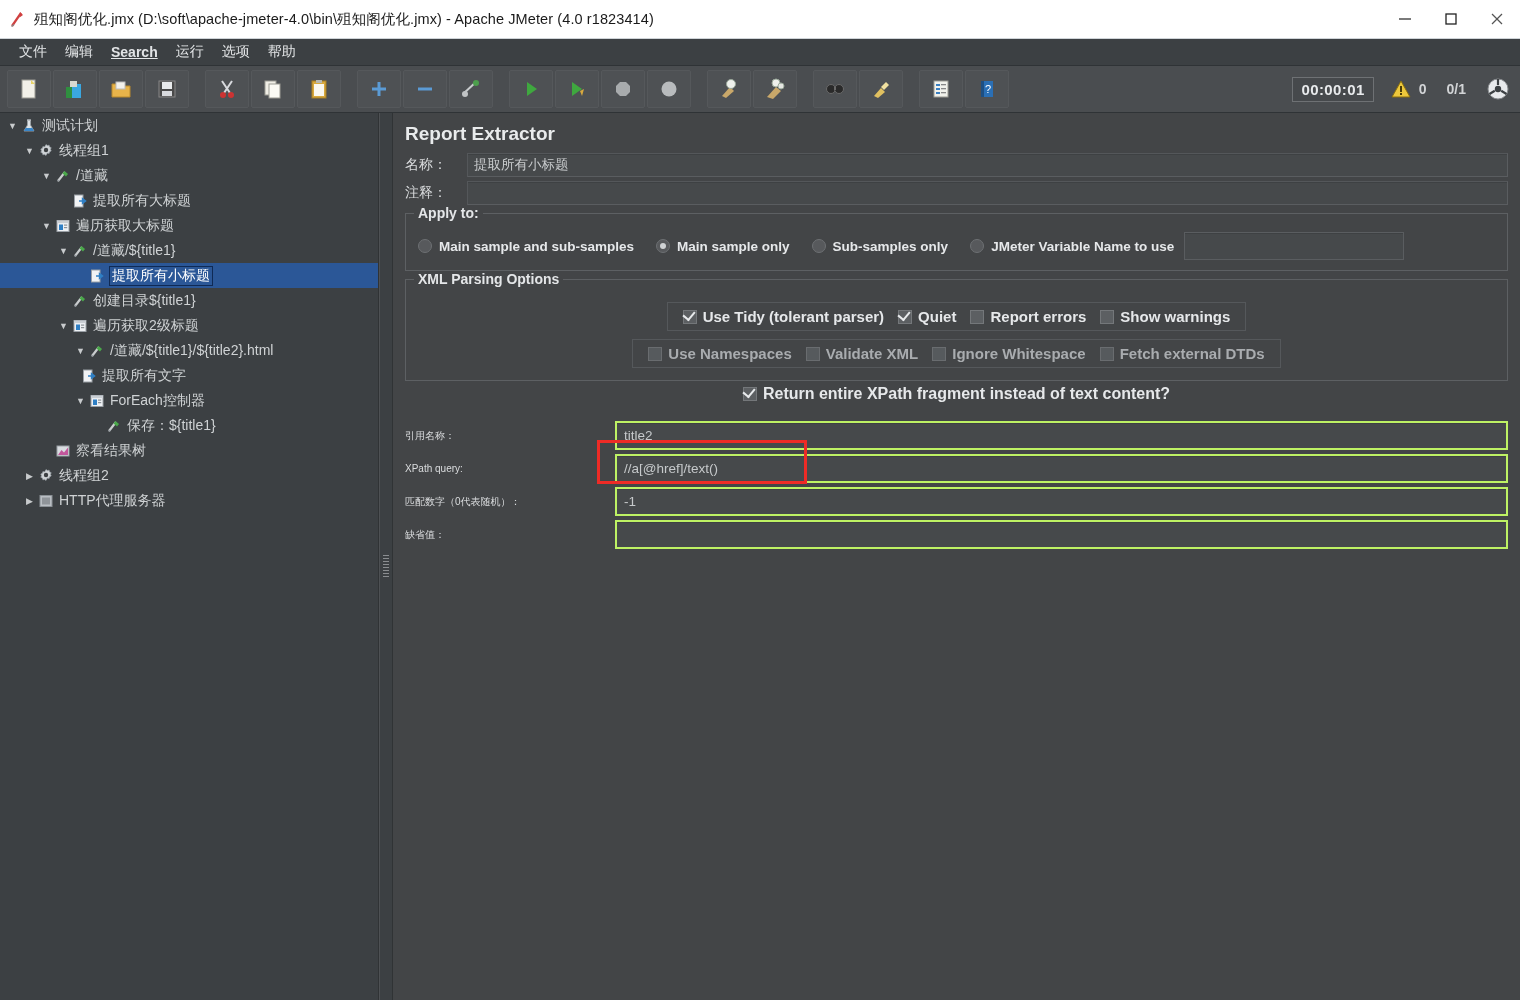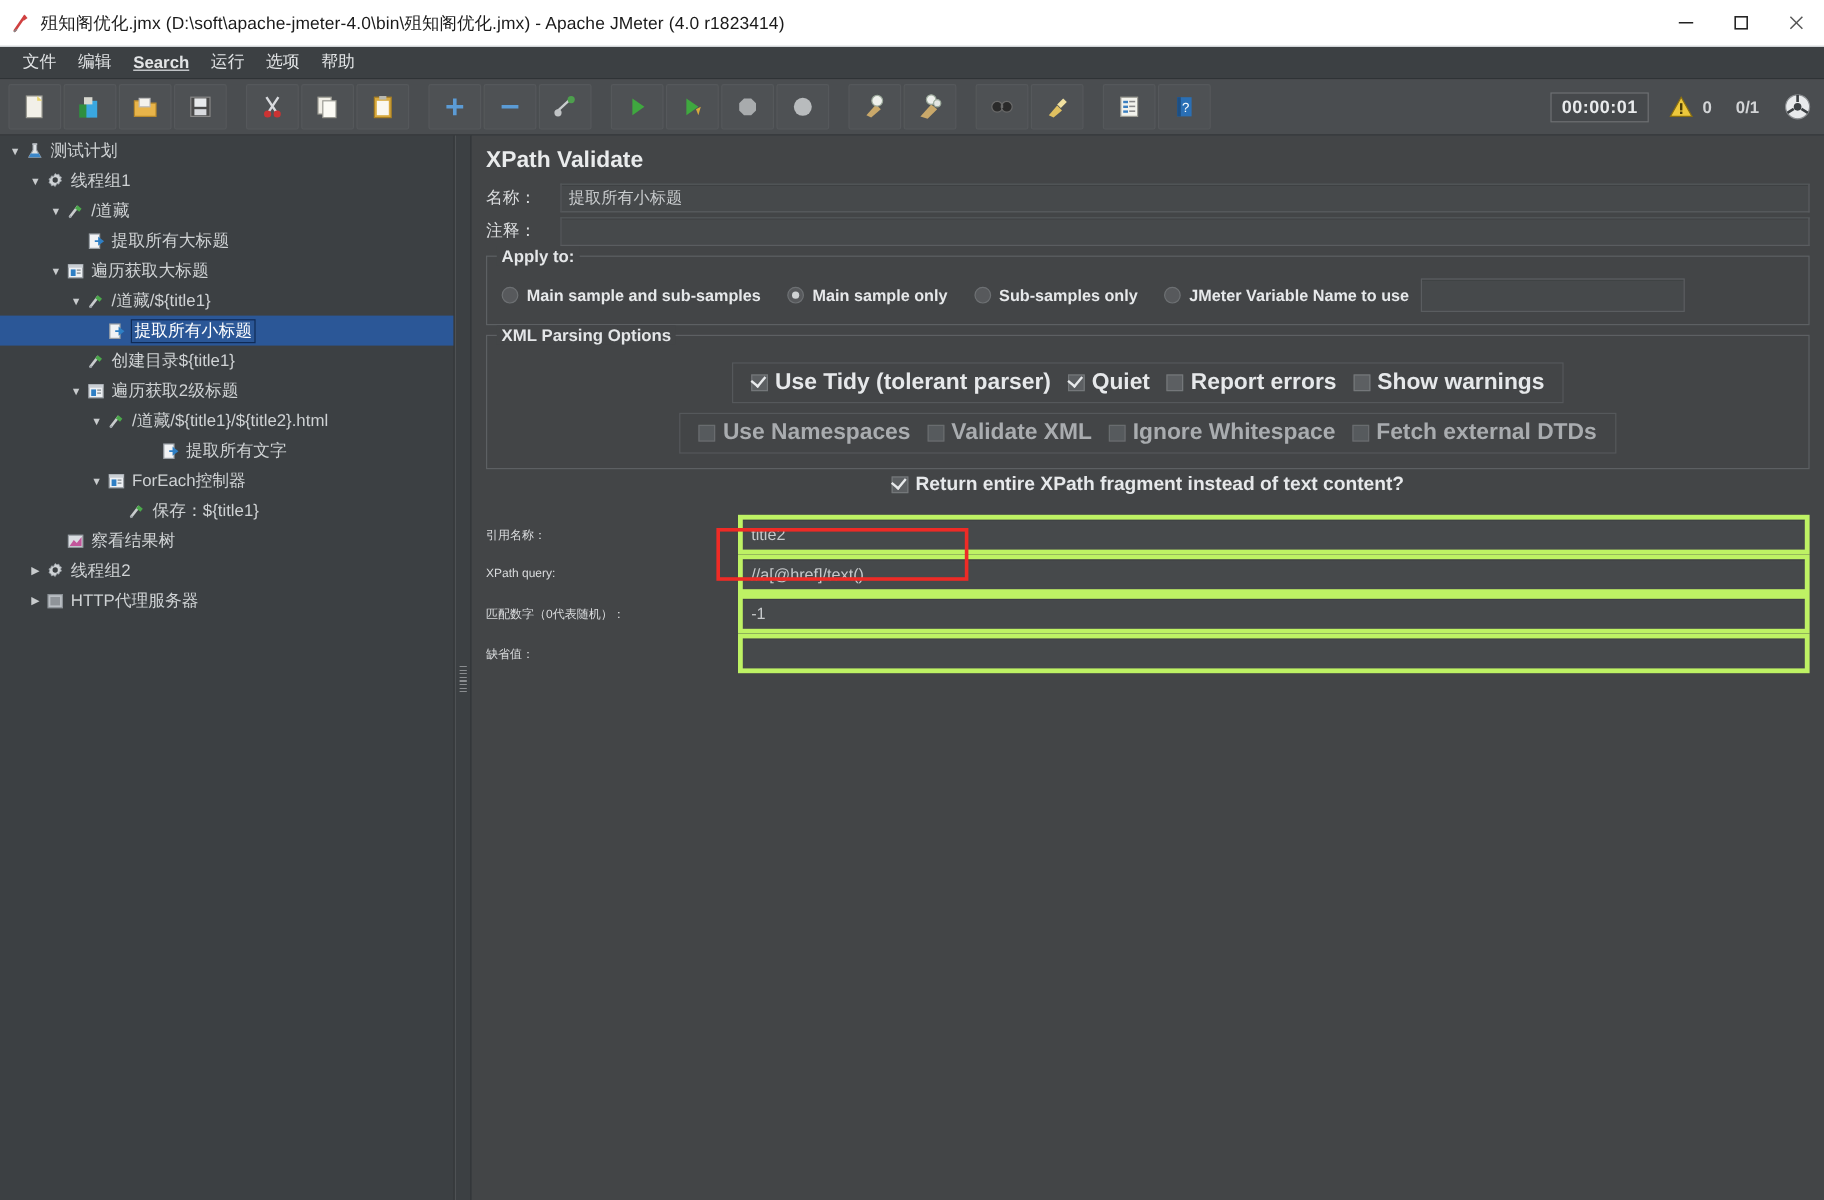--- a/index.html
+++ b/index.html
@@ -122,32 +122,32 @@
   .cbitem{display:flex;align-items:center;margin:0 7px;white-space:nowrap;}
   .cbox{
     width:12px;height:12px;border:1px solid #74777a;background:#5c5f62;
     margin-right:6px;flex:0 0 12px;position:relative;
   }
   .cbox.on::after{
     content:"";position:absolute;left:1px;top:-2px;width:6px;height:9px;
     border-right:2px solid #e8eaec;border-bottom:2px solid #e8eaec;
     transform:rotate(40deg);
   }
-  .cblabel{font-size:19px;font-weight:bold;color:#e6e8ea;}
+  .cblabel{font-size:15px;font-weight:bold;color:#e6e8ea;}
   .cblabel.dim{color:#a9acaf;}
   .cbox.dim{background:#565a5d;border-color:#696c6f;}
   
   #bform{margin-top:10px;}
   .brow{display:flex;align-items:center;height:33px;}
   .blabel{
     width:210px;flex:0 0 210px;text-align:left;padding-left:12px;
     font-size:10px;color:#dadcde;white-space:nowrap;
   }
   .binput{
-    flex:1;margin-right:12px;background:#46494b;border:4px solid #bef264;
+    flex:1;margin-right:12px;background:#46494b;border:2px solid #bef264;
     height:25px;line-height:25px;padding:0 7px;font-size:13.5px;color:#c6c9cb;
     box-shadow:inset 0 1px 0 #3e4143;
   }
   #retrow{display:flex;align-items:center;justify-content:center;padding:4px 0 6px 0;}
   #retrow .cblabel{font-size:16px;}
   
   #annot{
     position:absolute;border:3px solid #ee2b26;pointer-events:none;
     left:201px;top:338px;width:204px;height:38px;
   }
@@ -470,21 +470,21 @@
         <span class="twist">▼</span>
         <span class="ticon">
           <svg width="16" height="16" viewBox="0 0 16 16">
             <path d="M3 13 L10 4" stroke="#c9ccce" stroke-width="2.2"></path>
             <path d="M9.5 3 L13 6 L11 8.5 L7.5 5.5 Z" fill="#4aa84a"></path>
             <path d="M2.6 13.4 L4.4 12.2" stroke="#9aa0a6" stroke-width="1.3"></path>
           </svg>
         </span>
         <span class="tlabel">/道藏/${title1}/${title2}.html</span>
       </div>
-      <div class="tnode" style="padding-left: 119px;">
+      <div class="tnode" style="padding-left: 66px;">
         <span class="twist empty"></span>
         <span class="ticon">
           <svg width="16" height="16" viewBox="0 0 16 16">
             <rect x="2.5" y="2" width="8.5" height="12" fill="#f1f3f5" stroke="#9aa0a6"></rect>
             <path d="M7 8 h6 M10.5 5.6 L13.6 8 L10.5 10.4 Z" fill="#2f7fc4" stroke="#2f7fc4" stroke-width="1.4"></path>
           </svg>
         </span>
         <span class="tlabel">提取所有文字</span>
       </div>
       <div class="tnode" style="padding-left: 74px;">
@@ -541,21 +541,21 @@
         </span>
         <span class="tlabel">HTTP代理服务器</span>
       </div>
     </div>
 
   <div id="splitter">
     <div id="grip"></div>
   </div>
 
   <div id="panel">
-    <div id="paneltitle">XPath Validate</div>
+    <div id="paneltitle">Report Extractor</div>
 
     <div class="frow">
       <div class="flabel" style="width:62px;">名称：</div>
       <div class="finput">提取所有小标题</div>
     </div>
     <div class="frow">
       <div class="flabel" style="width:62px;">注释：</div>
       <div class="finput"></div>
     </div>
 

